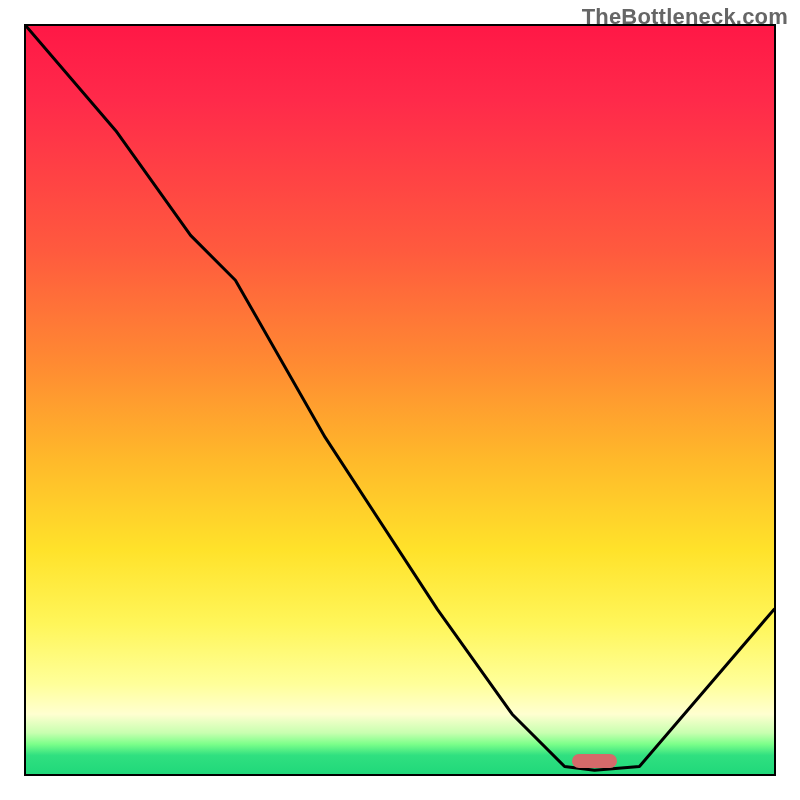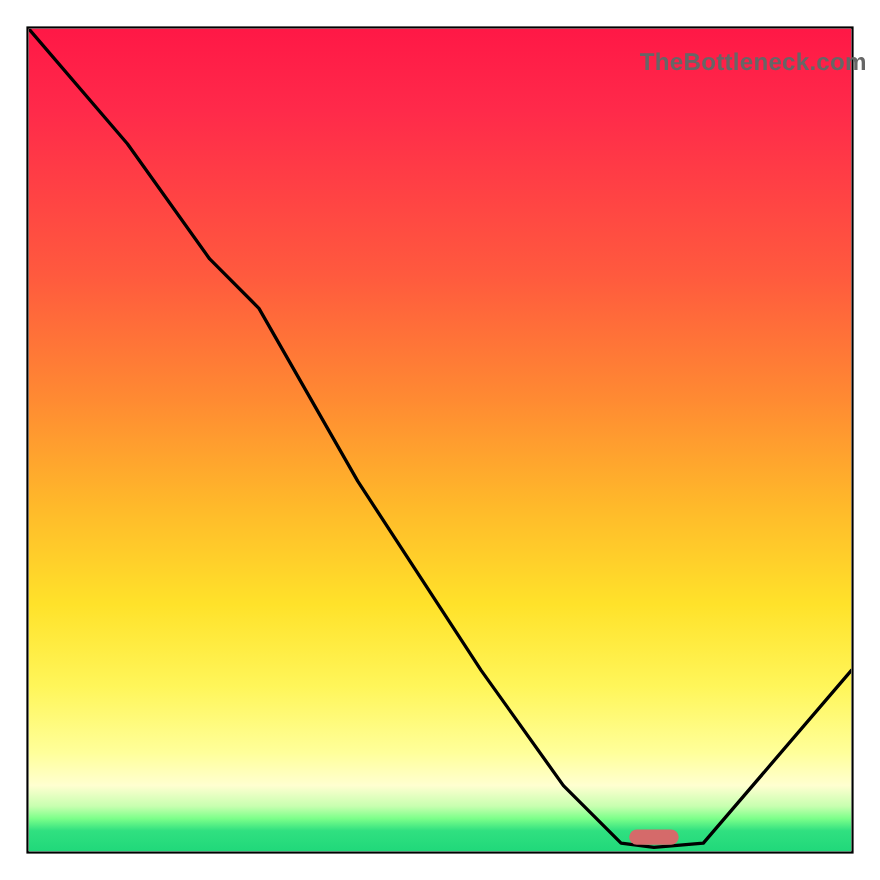--- a/index.html
+++ b/index.html
@@ -18,21 +18,20 @@
   }
   .watermark {
     position: absolute;
     top: 4px;
     right: 12px;
     font-size: 22px;
     font-weight: 600;
     color: #666666;
     letter-spacing: 0.2px;
     z-index: 5;
-    margin-top: 40px;
   }
   .plot-border {
     position: absolute;
     top: 24px;
     left: 24px;
     width: 752px;
     height: 752px;
     border: 2px solid #000000;
     box-sizing: border-box;
     overflow: hidden;

